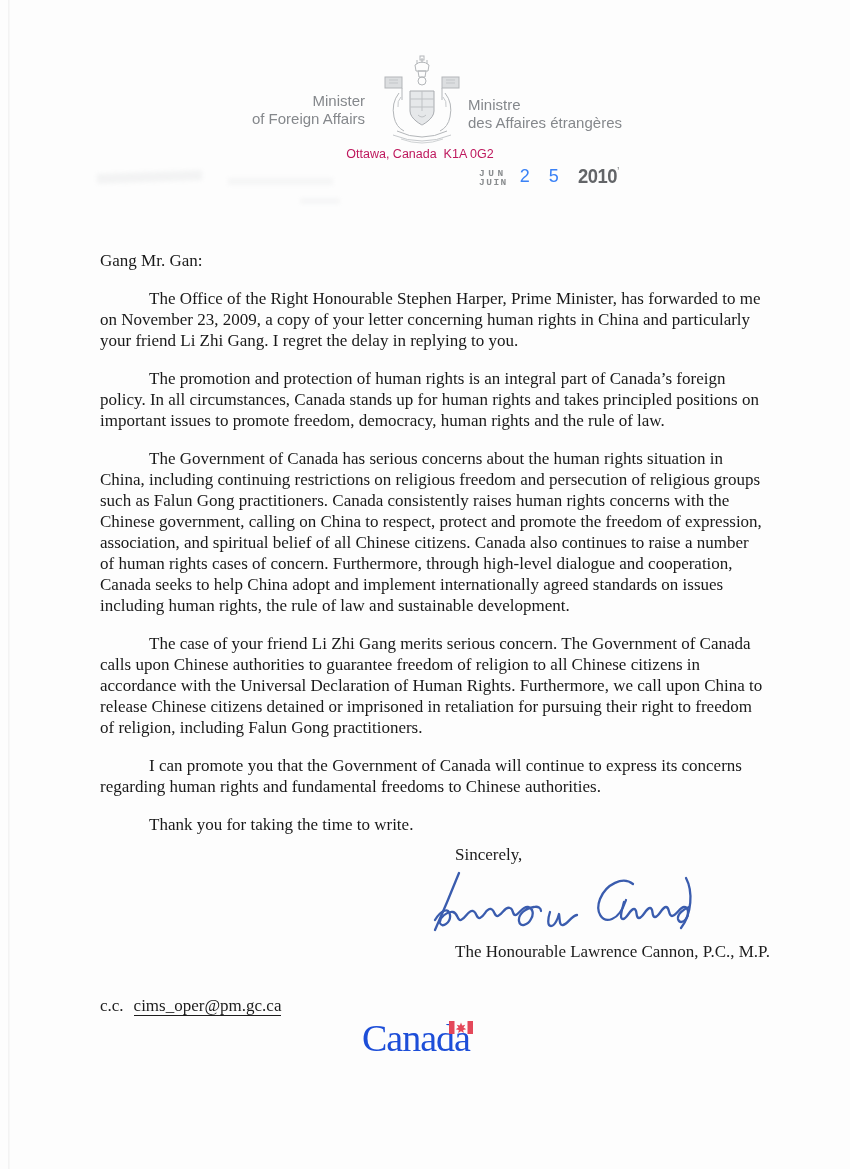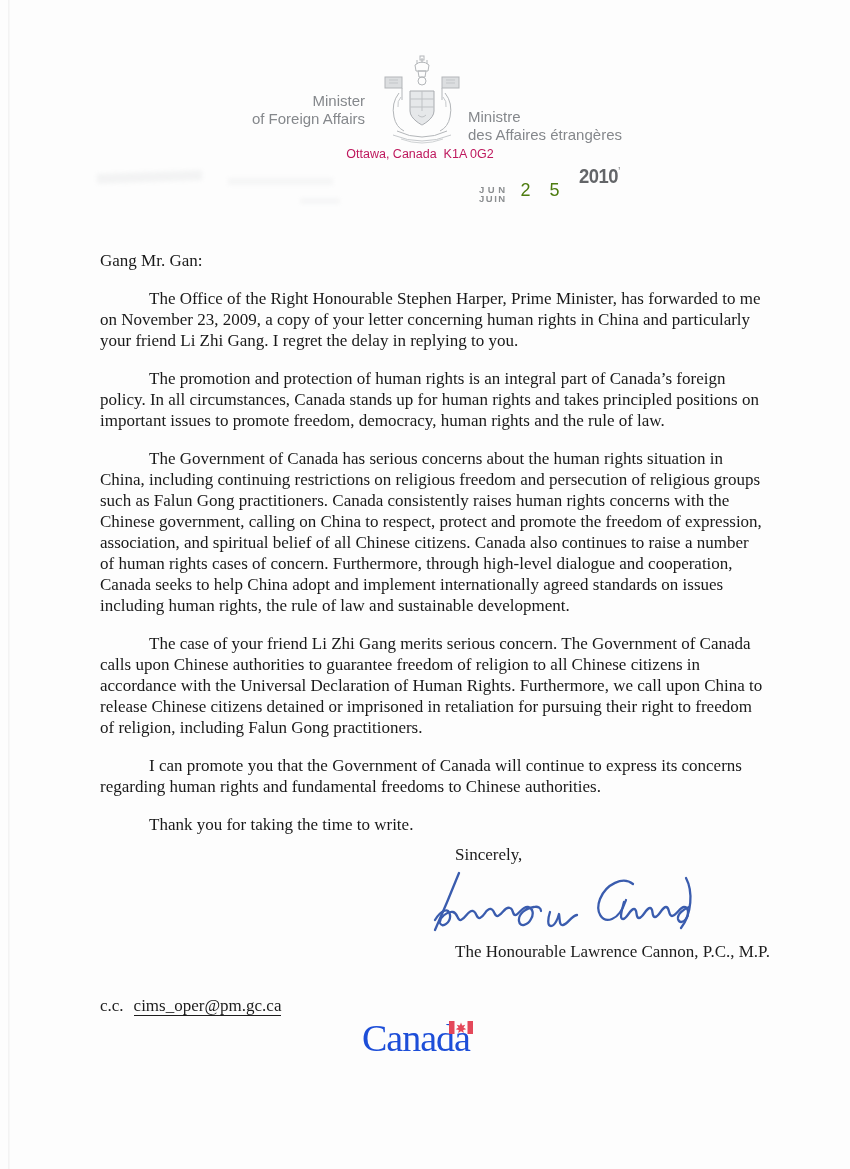--- a/index.html
+++ b/index.html
@@ -24,43 +24,43 @@
 
   
   .letterhead { position: absolute; left: 0; top: 0; width: 850px; }
   .lh-text {
     font-family: "Liberation Sans", sans-serif;
     color: #85888c;
     font-size: 15px;
     line-height: 17.5px;
   }
   .lh-en { position: absolute; left: 205px; top: 92px; width: 160px; text-align: right; }
-  .lh-fr { position: absolute; left: 468px; top: 108px; width: 220px; text-align: left; }
+  .lh-fr { position: absolute; left: 468px; top: 96px; width: 220px; text-align: left; }
   .coat-of-arms { position: absolute; left: 379px; top: 55px; width: 86px; height: 92px; }
   .lh-address {
     position: absolute; left: 300px; top: 147px; width: 240px;
     text-align: center;
     font-family: "Liberation Sans", sans-serif;
     font-size: 12.5px;
     color: #be185d;
     white-space: pre;
   }
 
   
   .stamp {
     position: absolute; left: 479px; top: 165px;
     display: flex; align-items: flex-start; gap: 12px;
     font-family: "Liberation Sans", sans-serif;
     color: #8b8e90;
     filter: blur(.2px);
   }
-  .stamp-month { font-size: 9.5px; line-height: 9px; font-weight: 700; margin-top: 20px; }
+  .stamp-month { font-size: 9.5px; line-height: 9px; font-weight: 700; margin-top: 4px; font-family: Liberation Mono, monospace; }
   .stamp-month .m-en { letter-spacing: 3.5px; }
   .stamp-month .m-fr { letter-spacing: 1.5px; }
-  .stamp-day { font-size: 18px; letter-spacing: 7px; margin-top: 15px; color: #4d7c0f; }
+  .stamp-day { font-size: 18px; letter-spacing: 7px; margin-top: 1px; color: #3b82f6; }
   .stamp-year {
     font-size: 20px; font-weight: 700; color: #636568;
     letter-spacing: -0.5px; transform: scaleX(.92); transform-origin: left;
   }
   .stamp-tick { font-size: 12px; font-weight: 400; vertical-align: top; color: #88898b; }
 
   
   .smudge { position: absolute; background: #9aa0a4; filter: blur(2px); }
   .smudge-1 { left: 97px;  top: 172px; width: 105px; height: 10px; opacity: .10; transform: rotate(-2deg); }
   .smudge-2 { left: 228px; top: 178px; width: 105px; height: 7px;  opacity: .08; }

